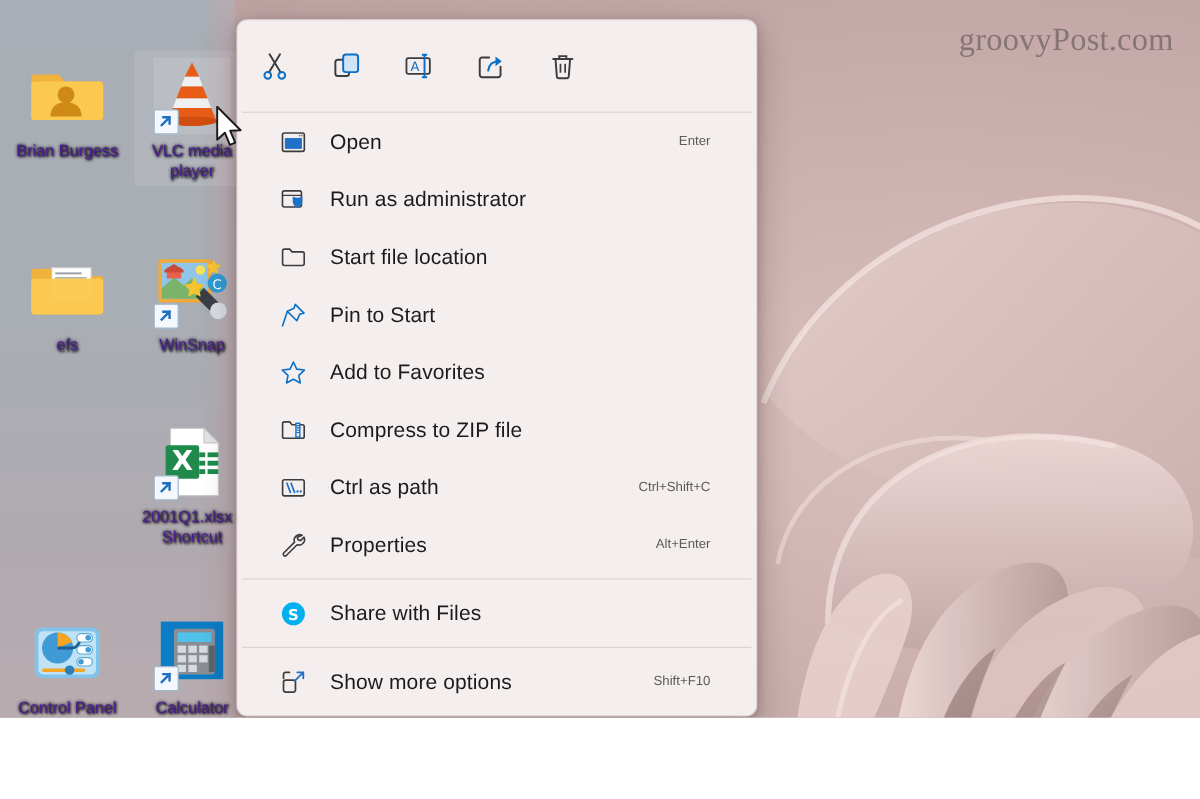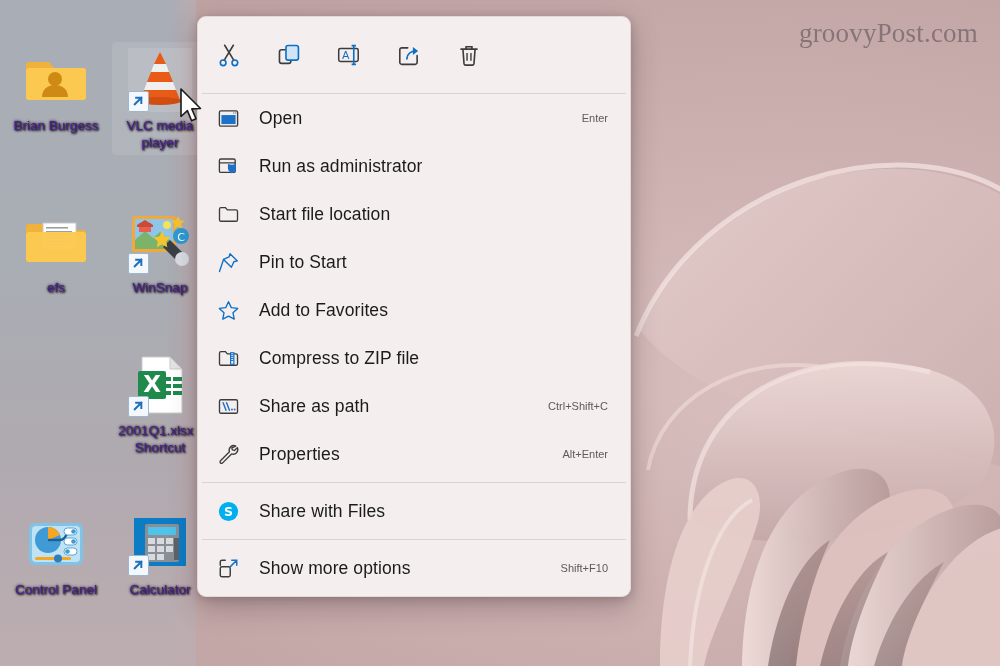--- a/index.html
+++ b/index.html
@@ -7,21 +7,21 @@
   html, body {
     width: 1000px;
     height: 666px;
     overflow: hidden;
     font-family: "Liberation Sans", sans-serif;
   }
 
   #screen {
     position: relative;
     width: 1000px;
-    height: 666px;
+    height: 598px;
     overflow: hidden;
     background: #b4a6a4;
   }
 
   
   .wall-base {
     position: absolute;
     inset: 0;
     background:
       radial-gradient(120% 100% at 78% 58%, #d8bfbd 0%, #cdb2b1 32%, #c3a8a7 58%, #b79c9c 100%);
@@ -143,21 +143,21 @@
     white-space: nowrap;
   }
   .ctx-item .ci-accel {
     margin-left: auto;
     font-size: 11px;
     color: #5d5a5a;
     white-space: nowrap;
     padding-right: 6px;
   }
 
-  .ctx-group { padding: 4px 0; }
+  .ctx-group { padding: 4px 16px; }
   .ctx-group.first { padding-top: 0; }
 
   
   .cursor { position: absolute; left: 179px; top: 88px; }
 </style>
 </head>
 <body>
 
 <div id="screen">
 
@@ -486,21 +486,21 @@
 
       <div class="ctx-item">
         <span class="ci-icon">
           <svg width="23" height="23" viewBox="0 0 24 24" fill="none">
             <rect x="2.6" y="5" width="18.8" height="14" rx="1.6" stroke="#3c3c3c" stroke-width="1.4"></rect>
             <path d="M6.4 8 L9.4 16 M10 8 L13 16" stroke="#1e71c8" stroke-width="1.5" stroke-linecap="round"></path>
             <circle cx="15.6" cy="15.2" r="1" fill="#1e71c8"></circle>
             <circle cx="18.4" cy="15.2" r="1" fill="#1e71c8"></circle>
           </svg>
         </span>
-        <span class="ci-label">Share as path</span>
+        <span class="ci-label">Ctrl as path</span>
         <span class="ci-accel">Ctrl+Shift+C</span>
       </div>
 
       <div class="ctx-item">
         <span class="ci-icon">
           <svg width="23" height="23" viewBox="0 0 24 24" fill="none">
             <path d="M19.6 3.2 a4.8 4.8 0 0 0 -6.6 6 L3.4 18.8 a1.6 1.6 0 0 0 2.2 2.2 L15.2 11.4 a4.8 4.8 0 0 0 6 -6.6 L18.2 7.8 L16 7.2 L15.4 5 Z" stroke="#3c3c3c" stroke-width="1.4" stroke-linejoin="round"></path>
           </svg>
         </span>
         <span class="ci-label">Properties</span>

